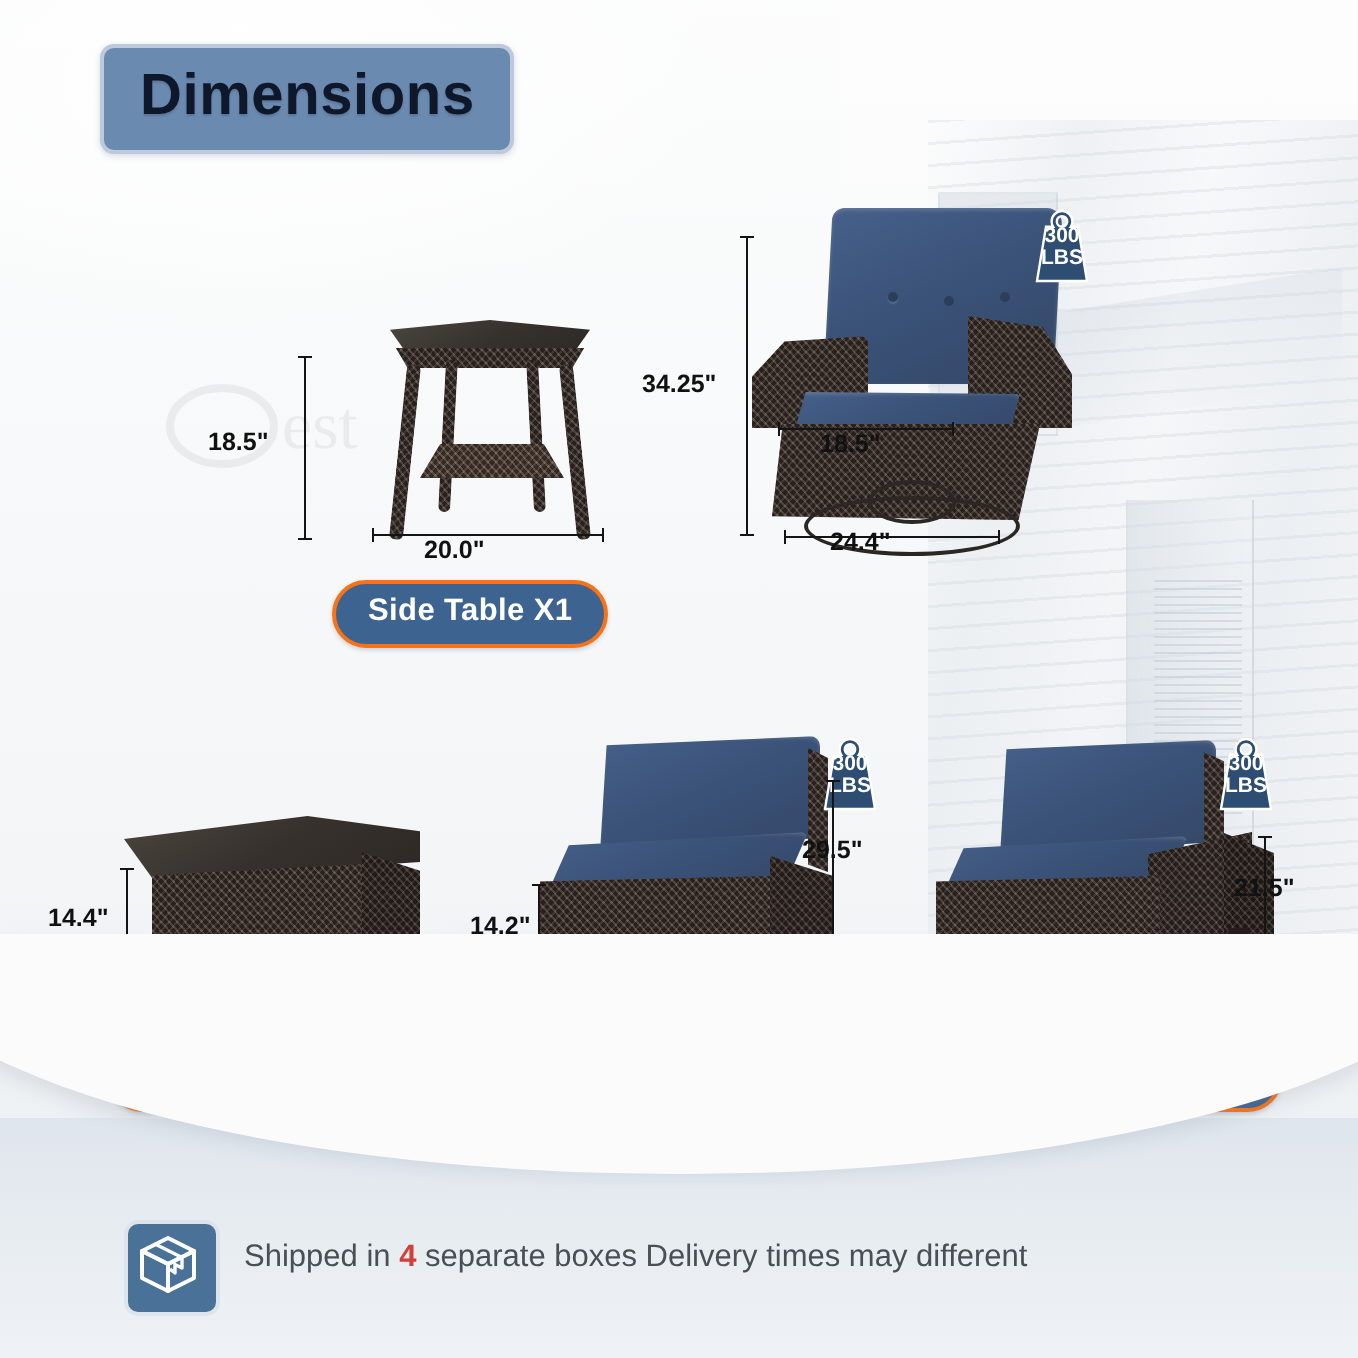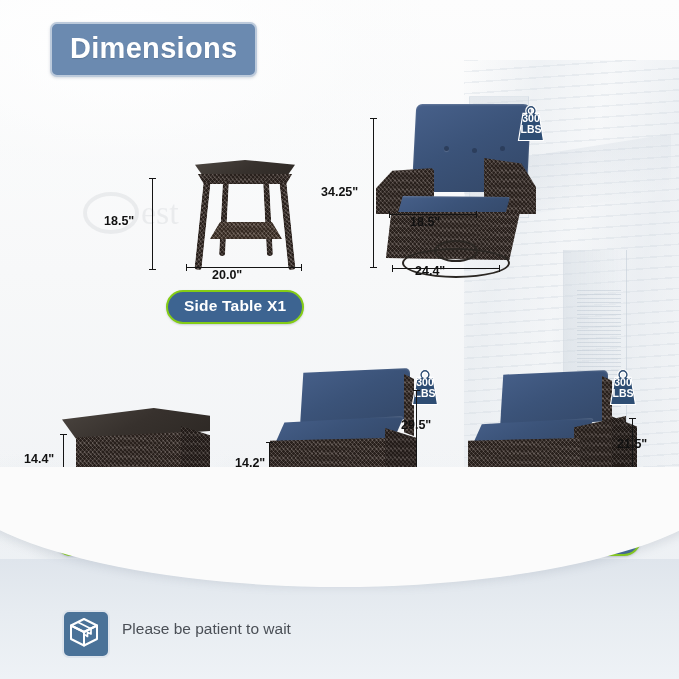--- a/index.html
+++ b/index.html
@@ -52,25 +52,25 @@
     background:linear-gradient(180deg,#dfe5ec 0%,#e7ecf1 45%,#eef2f6 100%);}
   .footer-curve{position:absolute;left:-60px;bottom:92px;width:800px;height:120px;
     background:#fbfbfb;border-radius:50%/ 0 0 100% 100%;
     box-shadow:0 6px 9px -6px rgba(120,135,150,.18);}
 
   
   .title-badge{position:absolute;left:50px;top:22px;
     background:#6b8ab0;border:2px solid rgba(255,255,255,.55);
     border-radius:7px;padding:8px 18px 10px 18px;
     box-shadow:0 1px 3px rgba(90,110,135,.25);}
-  .title-badge span{color:#ffffff;font-size:29px;font-weight:bold;letter-spacing:.3px;
+  .title-badge span{color:#0f172a;font-size:29px;font-weight:bold;letter-spacing:.3px;
     text-shadow:0 1px 1px rgba(60,80,105,.35);}
 
   
-  .pill{position:absolute;background:#3d6491;border:2px solid #84cc16;
+  .pill{position:absolute;background:#3d6491;border:2px solid #f97316;
     border-radius:999px;padding:5px 16px 7px 16px;white-space:nowrap;
     box-shadow:0 1px 2px rgba(70,95,125,.25);}
   .pill span{color:#ffffff;font-size:15.5px;font-weight:bold;letter-spacing:.2px;}
 
   
   .wbadge{position:absolute;width:40px;height:40px;}
   .wbadge .wtxt{position:absolute;left:0;top:10px;width:40px;text-align:center;
     color:#ffffff;font-size:10.5px;font-weight:bold;line-height:10.5px;}
 
   
@@ -387,16 +387,16 @@
   <div class="ship-icon">
     <svg width="40" height="40" viewBox="0 0 40 40">
       <path d="M20 7 L33 13.5 L20 20 L7 13.5 Z" fill="none" stroke="#ffffff" stroke-width="2" stroke-linejoin="round"></path>
       <path d="M7 13.5 L7 27 L20 33.5 L20 20 Z" fill="none" stroke="#ffffff" stroke-width="2" stroke-linejoin="round"></path>
       <path d="M33 13.5 L33 27 L20 33.5 L20 20 Z" fill="none" stroke="#ffffff" stroke-width="2" stroke-linejoin="round"></path>
       <path d="M14 10.2 L27 16.8 L27 22 L23.5 20.2 L23.5 24.5 L21 22.6" fill="none" stroke="#ffffff" stroke-width="1.7" stroke-linejoin="round"></path>
     </svg>
   </div>
 
   <div class="ship-text">
-    <div>Please be patient to wait</div>
+    <div><span>Shipped in </span><span class="hl">4</span><span> separate boxes Delivery times may different</span></div>
   </div>
 
 </div>
 
 </body></html>

